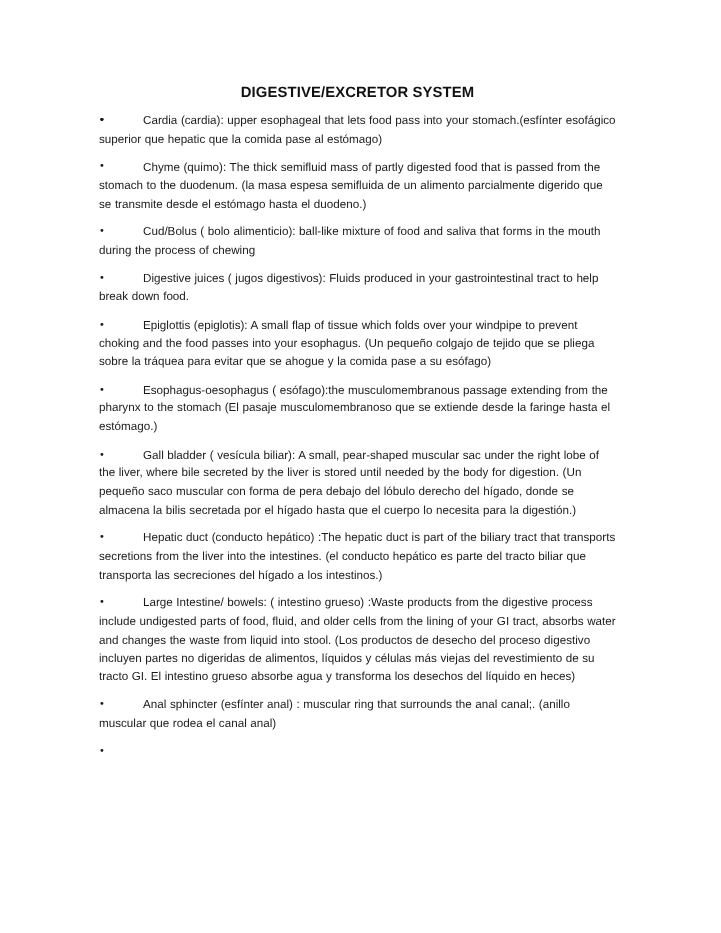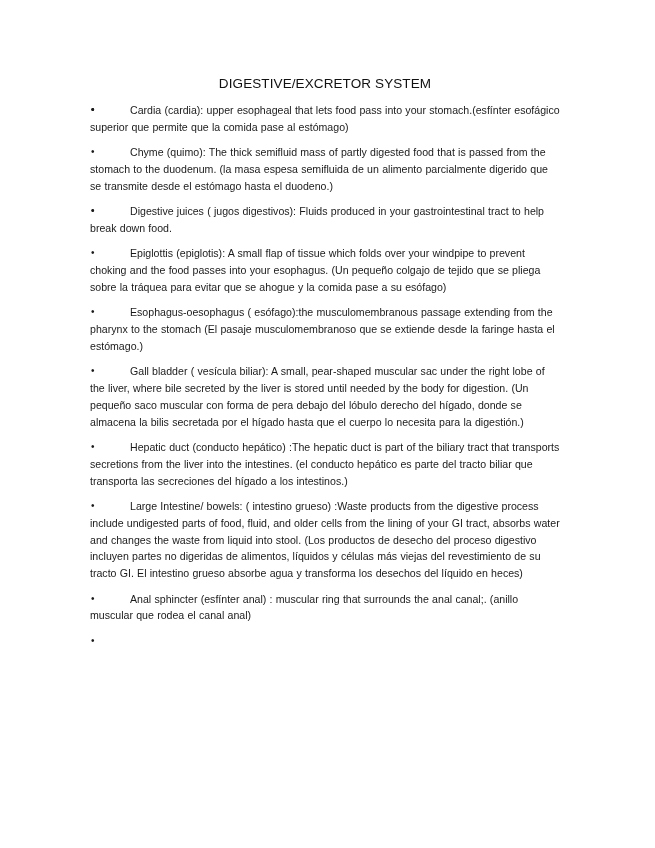--- a/index.html
+++ b/index.html
@@ -16,21 +16,21 @@
       color: #1a1a1a;
     }
     .page {
       position: absolute;
       left: 90px;
       top: 76px;
       width: 470px;
     }
     .title {
       text-align: center;
-      font-weight: normal;
+      font-weight: bold;
       font-size: 13.5px;
       letter-spacing: 0.1px;
       margin: 0 0 11px 0;
       color: #111;
     }
     .entry {
       position: relative;
       font-size: 10.6px;
       line-height: 16.8px;
       margin: 0 0 8.6px 0;
@@ -50,25 +50,25 @@
 <body>
 
 <div class="page">
   <h1 class="title">DIGESTIVE/EXCRETOR SYSTEM</h1>
 
   <div>
     <p class="entry"><span class="bullet">•</span></p>
 
     <p class="entry"><span class="bullet">•</span></p>
 
-    <p class="entry"><span class="bullet">•</span><span>Cardia (cardia): upper esophageal that lets food pass into your stomach.(esfínter esofágico superior que permite que la comida pase al estómago)</span></p>
+    <p class="entry"><span class="bullet">•</span><span>Cardia (cardia): upper esophageal that lets food pass into your stomach.(esfínter esofágico superior que hepatic que la comida pase al estómago)</span></p>
 
     <p class="entry"><span class="bullet">•</span><span>Chyme (quimo): The thick semifluid mass of partly digested food that is passed from the stomach to the duodenum. (la masa espesa semifluida de un alimento parcialmente digerido que se transmite desde el estómago hasta el duodeno.)</span></p>
 
-    <p class="entry"><span class="bullet">•</span></p>
+    <p class="entry"><span class="bullet">•</span><span>Cud/Bolus ( bolo alimenticio): ball-like mixture of food and saliva that forms in the mouth during the process of chewing</span></p>
 
     <p class="entry"><span class="bullet">•</span><span>Digestive juices ( jugos digestivos): Fluids produced in your gastrointestinal tract to help break down food.</span></p>
 
     <p class="entry"><span class="bullet">•</span><span>Epiglottis (epiglotis): A small flap of tissue which folds over your windpipe to prevent choking and the food passes into your esophagus. (Un pequeño colgajo de tejido que se pliega sobre la tráquea para evitar que se ahogue y la comida pase a su esófago)</span></p>
 
     <p class="entry"><span class="bullet">•</span><span>Esophagus-oesophagus ( esófago):the musculomembranous passage extending from the pharynx to the stomach (El pasaje musculomembranoso que se extiende desde la faringe hasta el estómago.)</span></p>
 
     <p class="entry"><span class="bullet">•</span><span>Gall bladder ( vesícula biliar): A small, pear-shaped muscular sac under the right lobe of the liver, where bile secreted by the liver is stored until needed by the body for digestion. (Un pequeño saco muscular con forma de pera debajo del lóbulo derecho del hígado, donde se almacena la bilis secretada por el hígado hasta que el cuerpo lo necesita para la digestión.)</span></p>
 
     <p class="entry"><span class="bullet">•</span><span>Hepatic duct (conducto hepático) :The hepatic duct is part of the biliary tract that transports secretions from the liver into the intestines. (el conducto hepático es parte del tracto biliar que transporta las secreciones del hígado a los intestinos.)</span></p>

